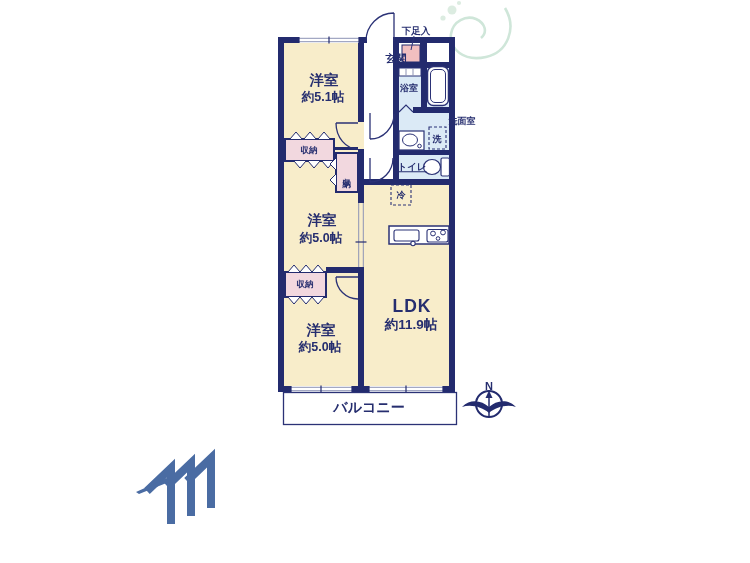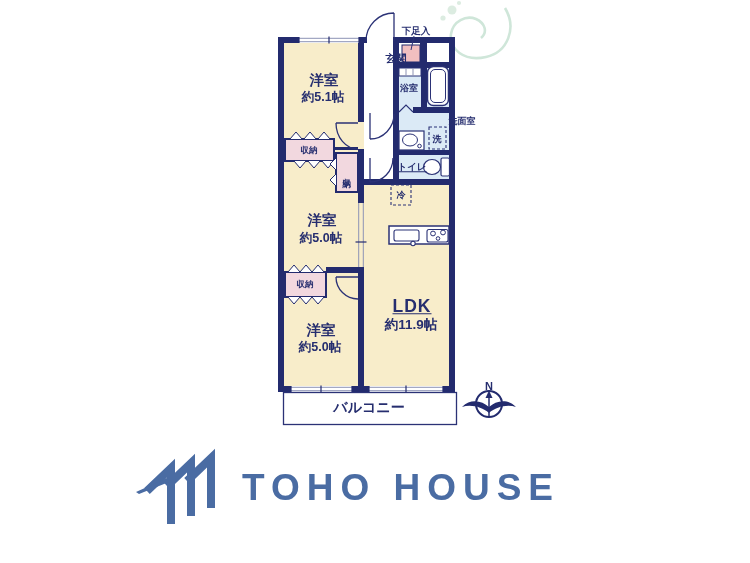--- a/index.html
+++ b/index.html
@@ -166,21 +166,20 @@
   <div class="lbl" style="left:309px;top:150px;font-size:8.5px;">収納</div>
   <div class="lbl vert" style="left:347px;top:172px;font-size:8.5px;">収納</div>
   <div class="lbl" style="left:305px;top:284px;font-size:8.5px;">収納</div>
 
   <div class="lbl" style="left:324px;top:80px;font-size:14.5px;">洋室</div>
   <div class="lbl" style="left:323px;top:97px;font-size:12.5px;">約5.1帖</div>
   <div class="lbl" style="left:322px;top:220px;font-size:14.5px;">洋室</div>
   <div class="lbl" style="left:321px;top:238px;font-size:12.5px;">約5.0帖</div>
   <div class="lbl" style="left:321px;top:330px;font-size:14.5px;">洋室</div>
   <div class="lbl" style="left:320px;top:347px;font-size:12.5px;">約5.0帖</div>
-  <div class="lbl" style="left:412px;top:307px;font-size:17.5px;letter-spacing:1px;text-decoration:underline;">LDK</div>
+  <div class="lbl" style="left:412px;top:307px;font-size:17.5px;letter-spacing:1px;">LDK</div>
   <div class="lbl" style="left:411px;top:325px;font-size:13.5px;">約11.9帖</div>
 
   <div class="lbl" style="left:369px;top:407px;font-size:14px;">バルコニー</div>
   <div class="lbl" style="left:489px;top:386px;font-size:11px;">N</div>
 
-  <div class="logo-text" style="left:401px;top:488px;font-size:37px;">TOHO HOUSE</div>
 
 </div>
 
 </body></html>

